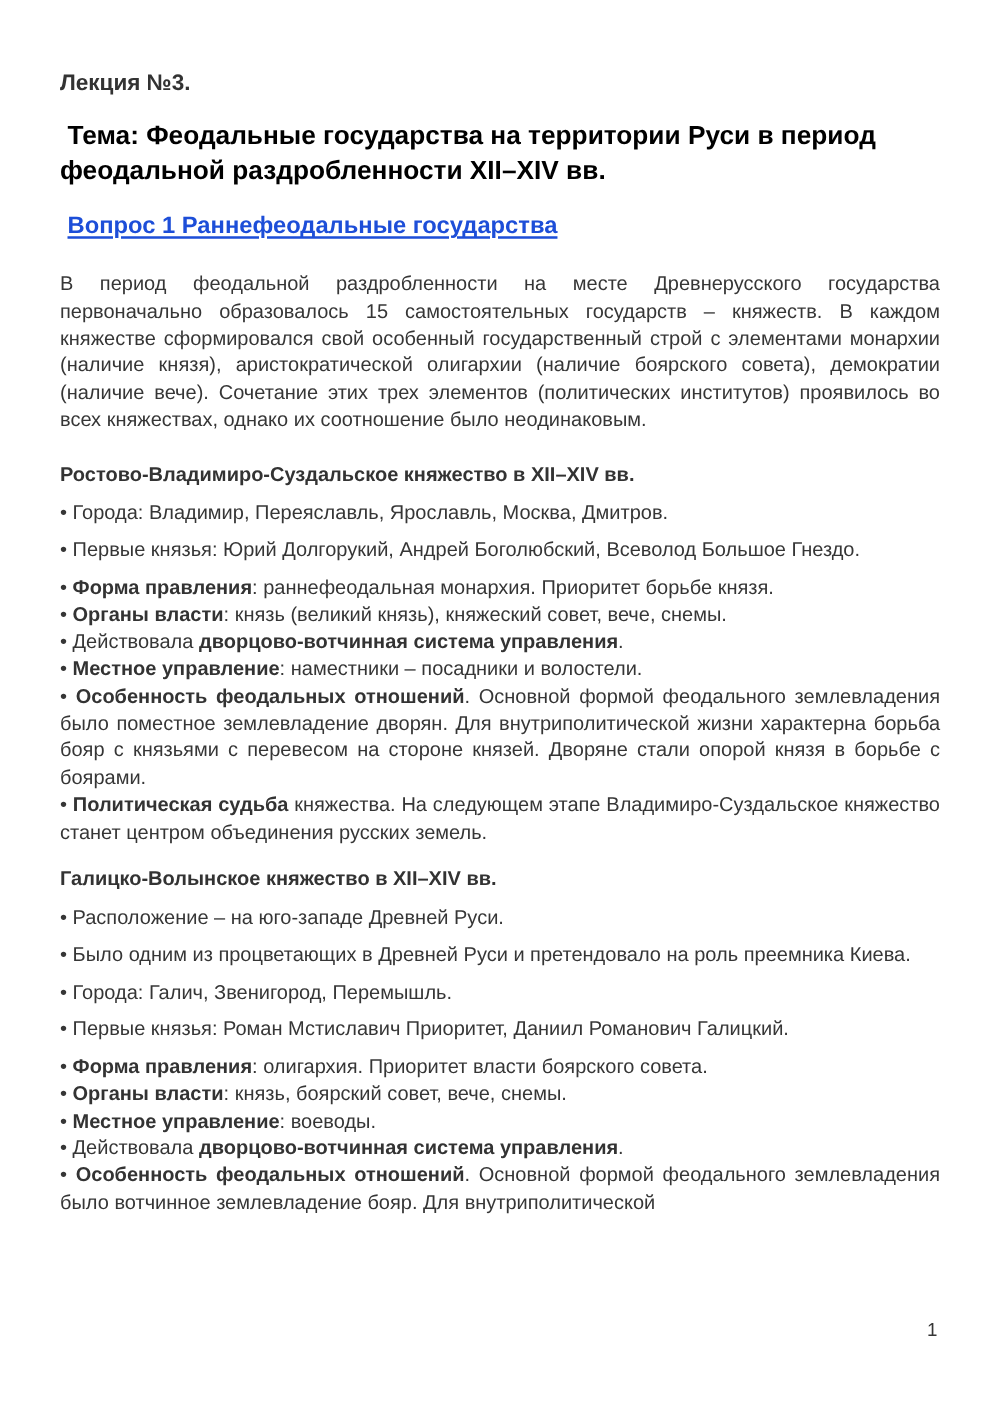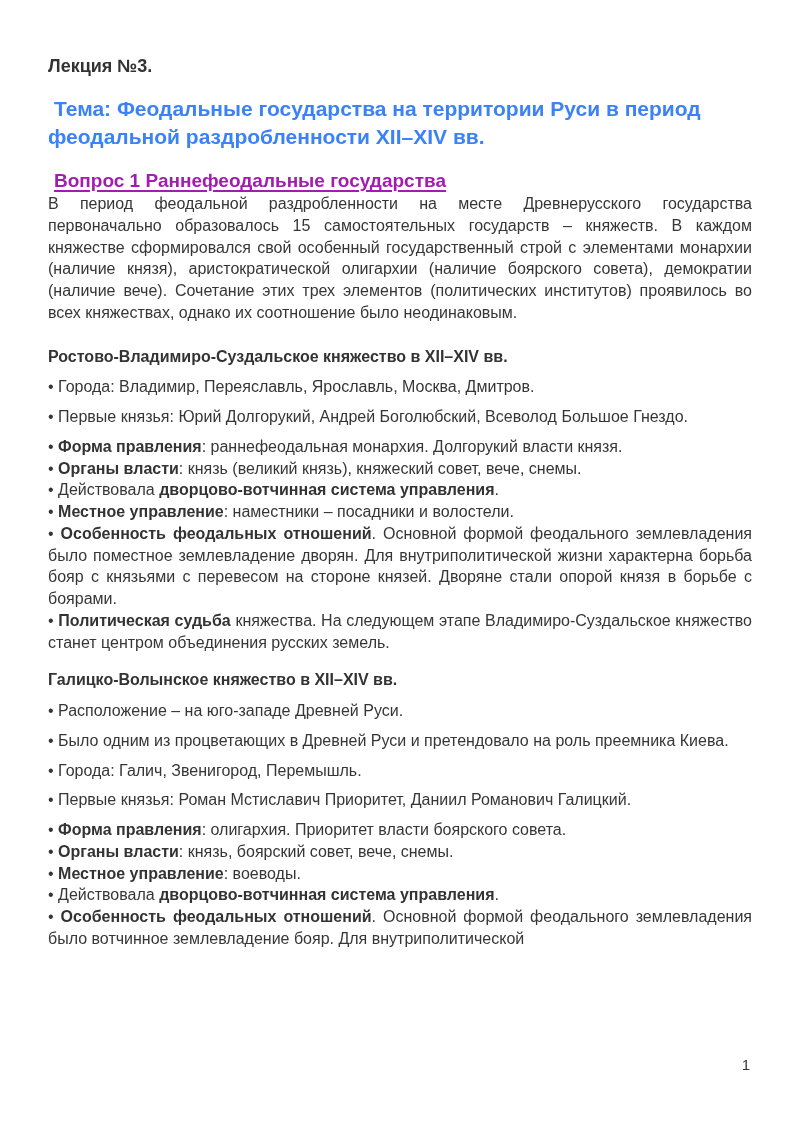--- a/index.html
+++ b/index.html
@@ -25,32 +25,32 @@
     line-height: 1.2;
     margin: 0 0 17px 0;
     color: #333333;
   }
   .theme-title {
     font-size: 21px;
     font-weight: bold;
     line-height: 1.33;
     margin: 0 0 19px 0;
     text-indent: 6px;
-    color: #3b82f6;
+    color: #000000;
   }
   .question-heading {
     font-size: 19px;
     font-weight: bold;
     line-height: 1.25;
-    margin: 0 0 0 0;
+    margin: 0 0 24px 0;
     text-indent: 6px;
     text-decoration: underline;
     text-decoration-thickness: 2px;
     text-underline-offset: 3px;
-    color: #a21caf;
+    color: #1d4ed8;
   }
   .doc-body {
     font-size: 16px;
   }
   .blk {
     font-size: 16px;
     line-height: 1.36;
     text-align: justify;
     margin: 0;
     color: #363636;
@@ -80,21 +80,21 @@
 <div class="page">
   <h1 class="lecture-title">Лекция №3.</h1>
   <h2 class="theme-title">Тема: Феодальные государства на территории Руси в период феодальной раздробленности XII–XIV вв.</h2>
   <h3 class="question-heading">Вопрос 1 Раннефеодальные государства</h3>
 
   <div class="doc-body">
       <p class="blk paragraph"><span>В период феодальной раздробленности на месте Древнерусского государства первоначально образовалось 15 самостоятельных государств – княжеств. В каждом княжестве сформировался свой особенный государственный строй с элементами монархии (наличие князя), аристократической олигархии (наличие боярского совета), демократии (наличие вече). Сочетание этих трех элементов (политических институтов) проявилось во всех княжествах, однако их соотношение было неодинаковым.</span></p>
       <p class="blk h2"><b>Ростово-Владимиро-Суздальское княжество в XII–XIV вв.</b></p>
       <p class="blk bullet-spaced"><span>• Города: Владимир, Переяславль, Ярославль, Москва, Дмитров.</span></p>
       <p class="blk bullet-spaced"><span>• Первые князья: Юрий Долгорукий, Андрей Боголюбский, Всеволод Большое Гнездо.</span></p>
-      <p class="blk bullet-dense"><span>• </span><b>Форма правления</b><span>: раннефеодальная монархия. Долгорукий власти князя.</span></p>
+      <p class="blk bullet-dense"><span>• </span><b>Форма правления</b><span>: раннефеодальная монархия. Приоритет борьбе князя.</span></p>
       <p class="blk bullet-dense"><span>• </span><b>Органы власти</b><span>: князь (великий князь), княжеский совет, вече, снемы.</span></p>
       <p class="blk bullet-dense"><span>• Действовала </span><b>дворцово-вотчинная система управления</b><span>.</span></p>
       <p class="blk bullet-dense"><span>• </span><b>Местное управление</b><span>: наместники – посадники и волостели.</span></p>
       <p class="blk bullet-dense"><span>• </span><b>Особенность феодальных отношений</b><span>. Основной формой феодального землевладения было поместное землевладение дворян. Для внутриполитической жизни характерна борьба бояр с князьями с перевесом на стороне князей. Дворяне стали опорой князя в борьбе с боярами.</span></p>
       <p class="blk bullet-dense"><span>• </span><b>Политическая судьба</b><span> княжества. На следующем этапе Владимиро-Суздальское княжество станет центром объединения русских земель.</span></p>
       <p class="blk h2 tight"><b>Галицко-Волынское княжество в XII–XIV вв.</b></p>
       <p class="blk bullet-spaced"><span>• Расположение – на юго-западе Древней Руси.</span></p>
       <p class="blk bullet-spaced"><span>• Было одним из процветающих в Древней Руси и претендовало на роль преемника Киева.</span></p>
       <p class="blk bullet-spaced"><span>• Города: Галич, Звенигород, Перемышль.</span></p>
       <p class="blk bullet-spaced"><span>• Первые князья: Роман Мстиславич Приоритет, Даниил Романович Галицкий.</span></p>

